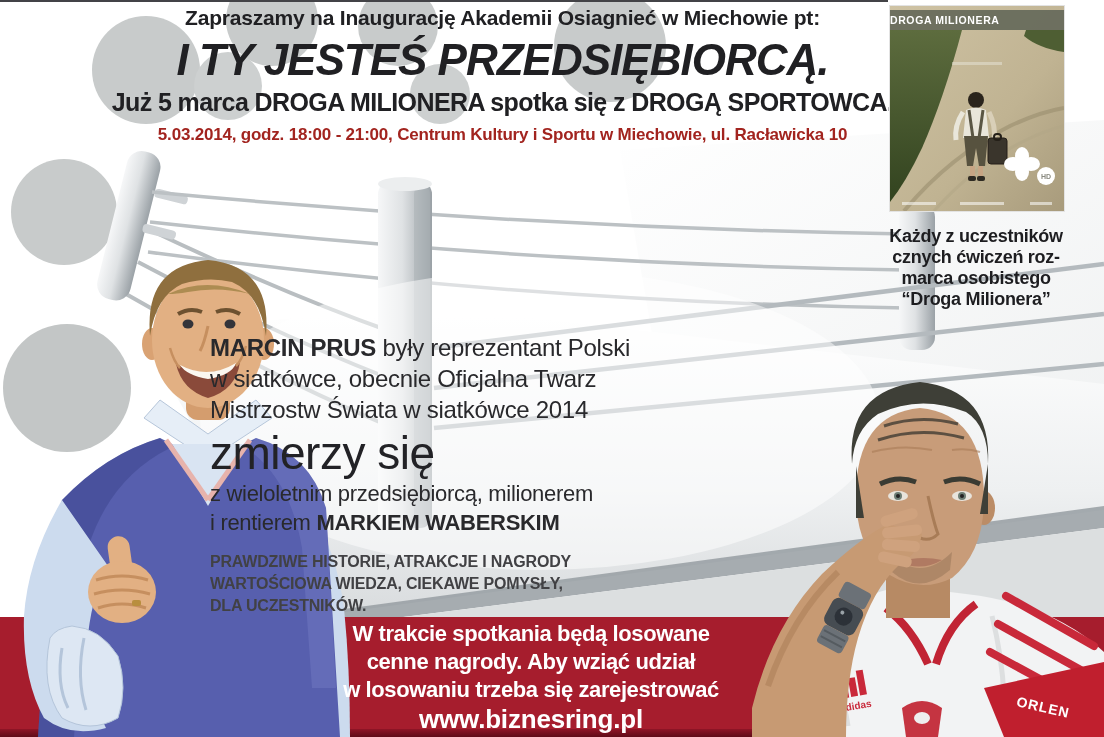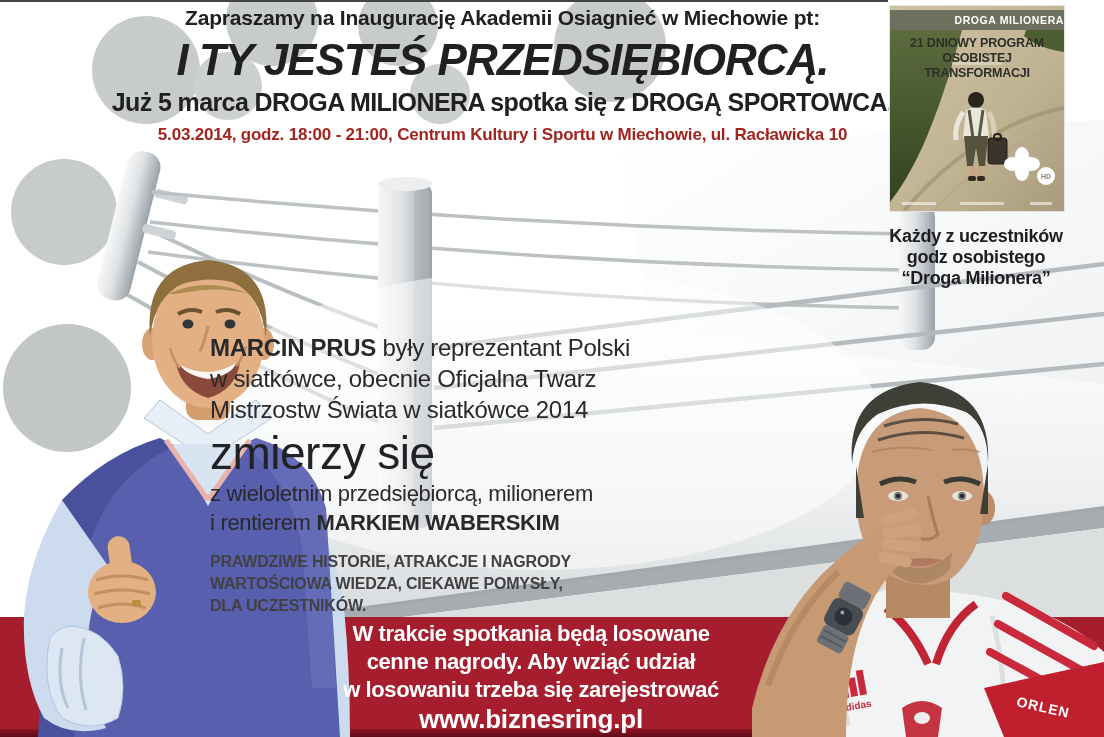--- a/index.html
+++ b/index.html
@@ -16,21 +16,21 @@
   
   .header{left:0;top:6px;width:1005px;text-align:center;z-index:6;color:#202023;}
   .header .invite{font-size:21px;font-weight:bold;letter-spacing:-.2px;}
   .header .title{font-size:44px;font-weight:bold;letter-spacing:-1px;line-height:1.02;margin-top:8px;font-style:italic;}
   .header .subtitle{font-size:25px;font-weight:bold;letter-spacing:-.6px;margin-top:5px;}
   .header .details{font-size:17px;font-weight:bold;letter-spacing:-.2px;margin-top:8px;color:#a2241f;}
   
   .book{left:890px;top:6px;width:174px;height:205px;z-index:6;box-shadow:0 0 0 1px #e3e3e3;}
   .book svg{position:absolute;left:0;top:0;}
   .book .series{position:absolute;left:0;top:4px;width:100%;height:20px;background:rgba(104,107,92,.95);
-    color:#fff;font-size:10.5px;font-weight:bold;text-align:right;line-height:20px;letter-spacing:.6px;}
+    color:#fff;font-size:10.5px;font-weight:bold;text-align:left;line-height:20px;letter-spacing:.6px;}
   .book .btitle{position:absolute;left:0;top:30px;width:100%;text-align:center;
     color:#2e2e28;font-size:12.5px;font-weight:bold;line-height:15px;letter-spacing:-.2px;}
   .caption{left:856px;top:226px;width:240px;text-align:center;z-index:6;
     color:#1d1d20;font-size:18px;font-weight:bold;line-height:21px;letter-spacing:-.3px;}
   
   .main{left:210px;top:332px;width:650px;text-align:left;z-index:6;color:#29292c;}
   .main .intro{font-size:24px;line-height:31px;letter-spacing:-.3px;}
   .main .versus{font-size:46px;line-height:52px;margin-top:2px;color:#222226;letter-spacing:-.5px;}
   .main .opp{font-size:22px;line-height:29px;letter-spacing:-.3px;}
   .main .benefits{margin-top:14px;font-size:16px;font-weight:bold;line-height:22px;color:#414144;letter-spacing:-.2px;}
@@ -166,29 +166,26 @@
         <ellipse cx="9" cy="0" rx="9" ry="7" fill="#fff"></ellipse>
         <circle cx="24" cy="12" r="9" fill="#fff"></circle>
         <text x="24" y="15" font-size="7" font-weight="bold" fill="#8a8a80" text-anchor="middle">HD</text>
       </g>
       <rect x="12" y="196" width="34" height="3" fill="#ffffff" opacity=".55"></rect>
       <rect x="70" y="196" width="44" height="3" fill="#ffffff" opacity=".55"></rect>
       <rect x="140" y="196" width="22" height="3" fill="#ffffff" opacity=".55"></rect>
       <rect x="62" y="56" width="50" height="3" fill="#e8e6da" opacity=".5"></rect>
     </svg>
     <div class="series">DROGA MILIONERA</div>
-    <div class="btitle">
-      <div>21 DNIOWY PROGRAM</div>
-      <div>OSOBISTEJ TRANSFORMACJI</div>
-    </div>
   </div>
 
   <div class="abs caption">
     <div>Każdy z uczestników</div>
-    <div>godz osobistego</div>
+    <div>cznych ćwiczeń roz-</div>
+    <div>marca osobistego</div>
     <div>“Droga Milionera”</div>
   </div>
 
   <div class="abs main">
     <div class="intro"><span class="b">MARCIN PRUS</span><span> były reprezentant Polski</span></div>
     <div class="intro">w siatkówce, obecnie Oficjalna Twarz</div>
     <div class="intro">Mistrzostw Świata w siatkówce 2014</div>
     <div class="versus">zmierzy się</div>
     <div class="opp">z wieloletnim przedsiębiorcą, milionerem</div>
     <div class="opp"><span>i rentierem </span><span class="b">MARKIEM WABERSKIM</span></div>

